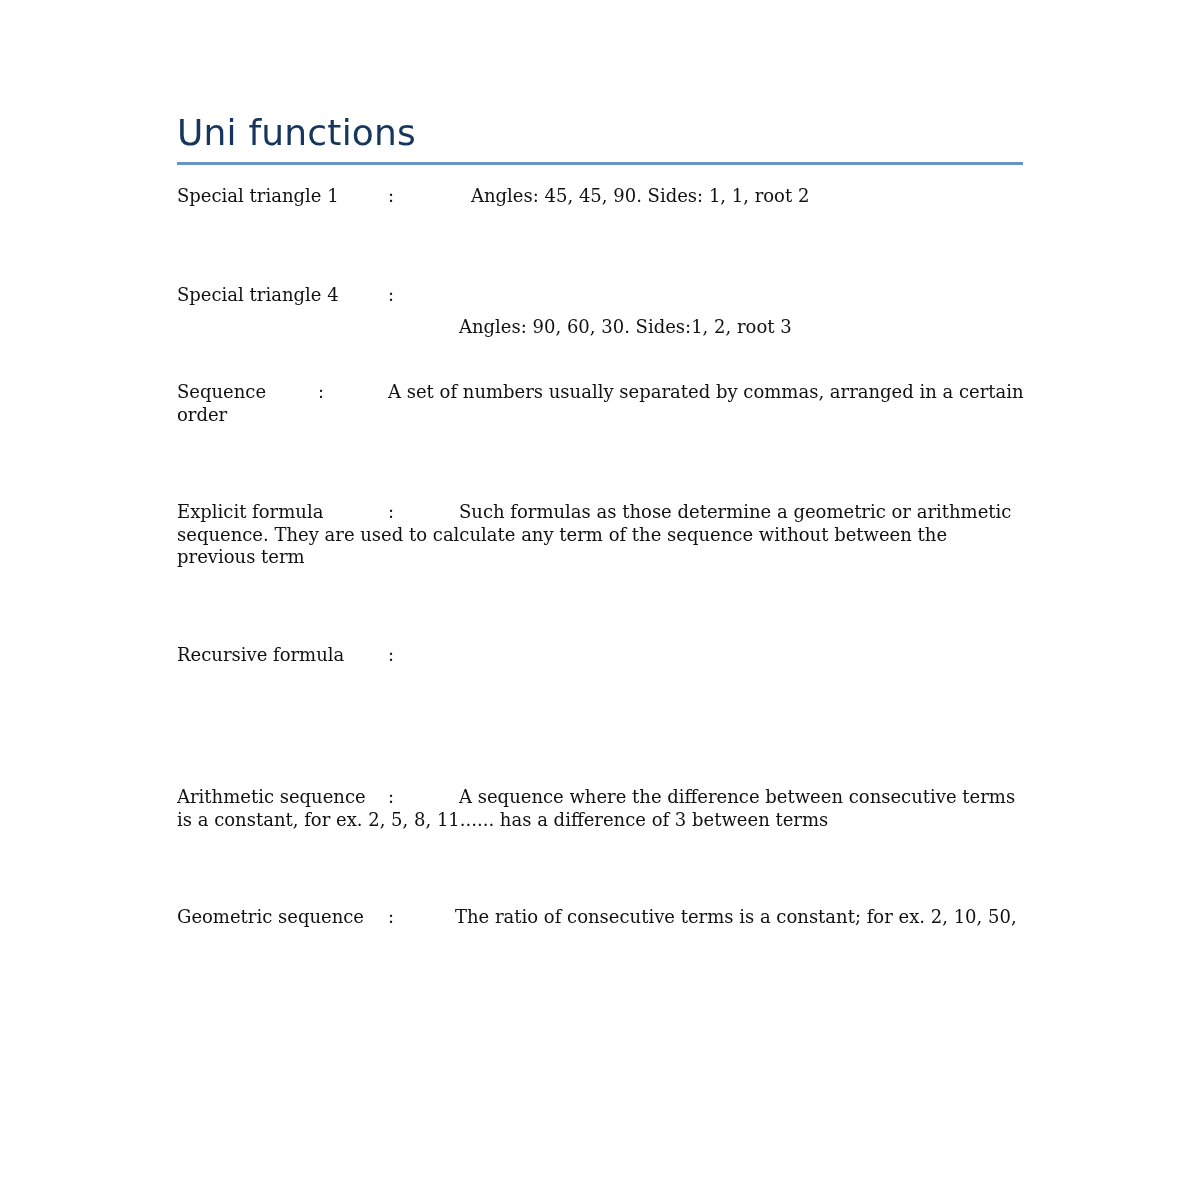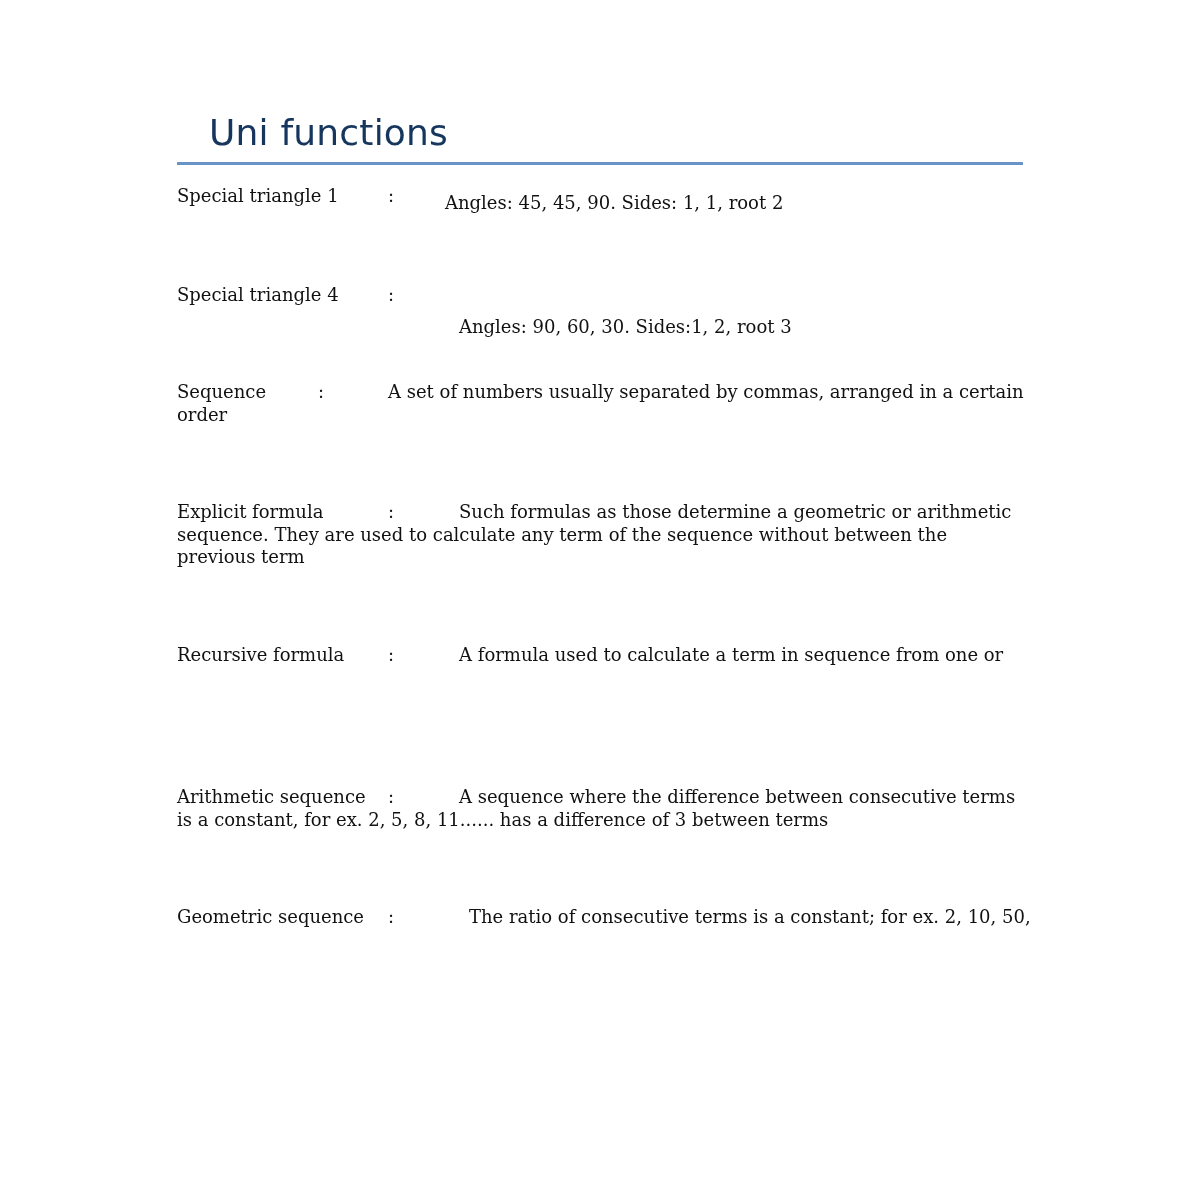--- a/index.html
+++ b/index.html
@@ -3,21 +3,20 @@
   <meta charset="utf-8">
   <style>
     html, body { margin: 0; padding: 0; background: #ffffff; }
     body { width: 1200px; height: 1200px; position: relative; overflow: hidden; }
     .page { position: absolute; left: 177px; top: 0; width: 846px; }
     .title {
       position: absolute; left: 0; top: 112px;
       font-family: "DejaVu Sans", sans-serif;
       font-size: 36px; color: #17365d; font-weight: normal; letter-spacing: 0.2px;
       white-space: nowrap;
-      margin-left: 32px;
     }
     .rule {
       position: absolute; left: 0; top: 162px; width: 846px; height: 3px;
       background: #4f81bd; opacity: 0.85;
     }
     .entry {
       position: absolute; left: 0; width: 846px;
       font-family: "DejaVu Serif", serif;
       font-size: 18px; line-height: 22.5px; color: #111111;
     }
@@ -29,21 +28,21 @@
 <body>
 
 <div class="page">
   <div class="title">Uni functions</div>
   <div class="rule"></div>
 
   <div class="entry" style="top:185px;">
     <div class="e-line">
       <span class="term">Special triangle 1</span>
       <span class="colon" style="left:211px;">:</span>
-      <span class="colon" style="left:268px;margin-top:7px;">Angles: 45, 45, 90. Sides: 1, 1, root 2</span>
+      <span class="colon" style="left:294px;">Angles: 45, 45, 90. Sides: 1, 1, root 2</span>
     </div>
   </div>
 
   <div class="entry" style="top:284px;">
     <div class="e-line">
       <span class="term">Special triangle 4</span>
       <span class="colon" style="left:211px;">:</span>
       <span class="colon" style="left:282px;margin-top:32px;">Angles: 90, 60, 30. Sides:1, 2, root 3</span>
     </div>
   </div>
@@ -63,33 +62,32 @@
       <span class="colon" style="left:211px;">:</span>
       <span class="colon" style="left:282px; white-space:nowrap;">Such formulas as those determine a geometric or arithmetic</span>
     </div>
     <div style="width:780px;">sequence. They are used to calculate any term of the sequence without between the previous term</div>
   </div>
 
   <div class="entry" style="top:644px;">
     <div class="e-line">
       <span class="term">Recursive formula</span>
       <span class="colon" style="left:211px;">:</span>
-      <span class="colon" style="left:282px; white-space:nowrap;">A formula used to calculate a term in sequence from one or</span>
     </div>
   </div>
 
   <div class="entry" style="top:786px;">
     <div class="e-line">
       <span class="term">Arithmetic sequence</span>
       <span class="colon" style="left:211px;">:</span>
       <span class="colon" style="left:282px; white-space:nowrap;">A sequence where the difference between consecutive terms</span>
     </div>
     <div>is a constant, for ex. 2, 5, 8, 11...... has a difference of 3 between terms</div>
   </div>
 
   <div class="entry" style="top:906px;">
     <div class="e-line">
       <span class="term">Geometric sequence</span>
       <span class="colon" style="left:211px;">:</span>
-      <span class="colon" style="left:292px; white-space:nowrap;">The ratio of consecutive terms is a constant; for ex. 2, 10, 50,</span>
+      <span class="colon" style="left:278px; white-space:nowrap;">The ratio of consecutive terms is a constant; for ex. 2, 10, 50,</span>
     </div>
   </div>
 </div>
 
 </body></html>

